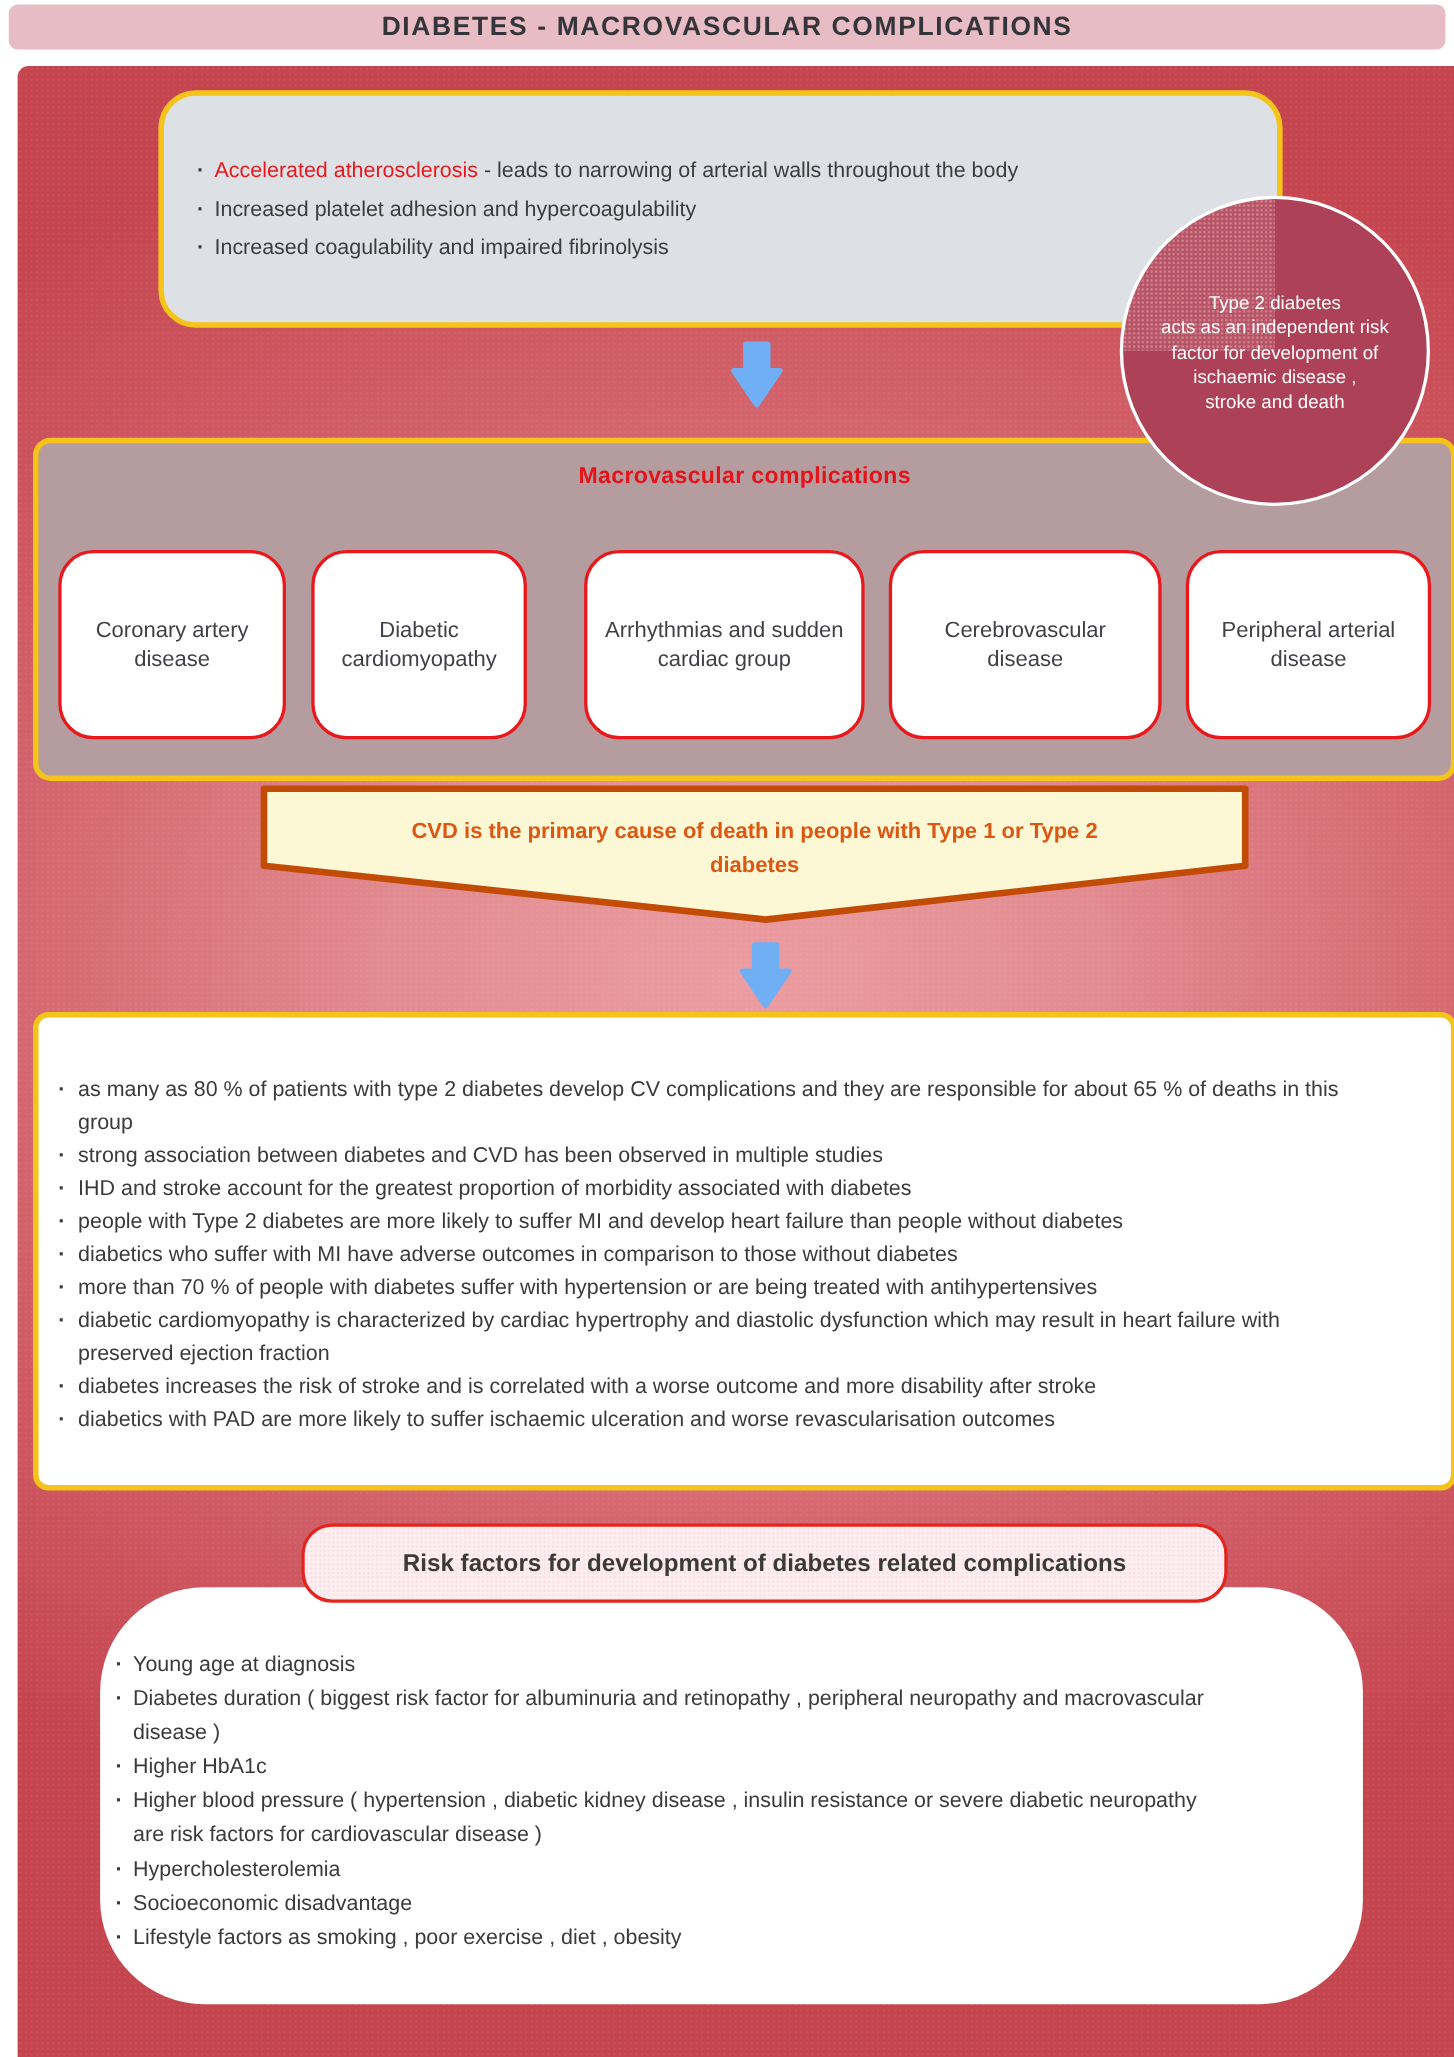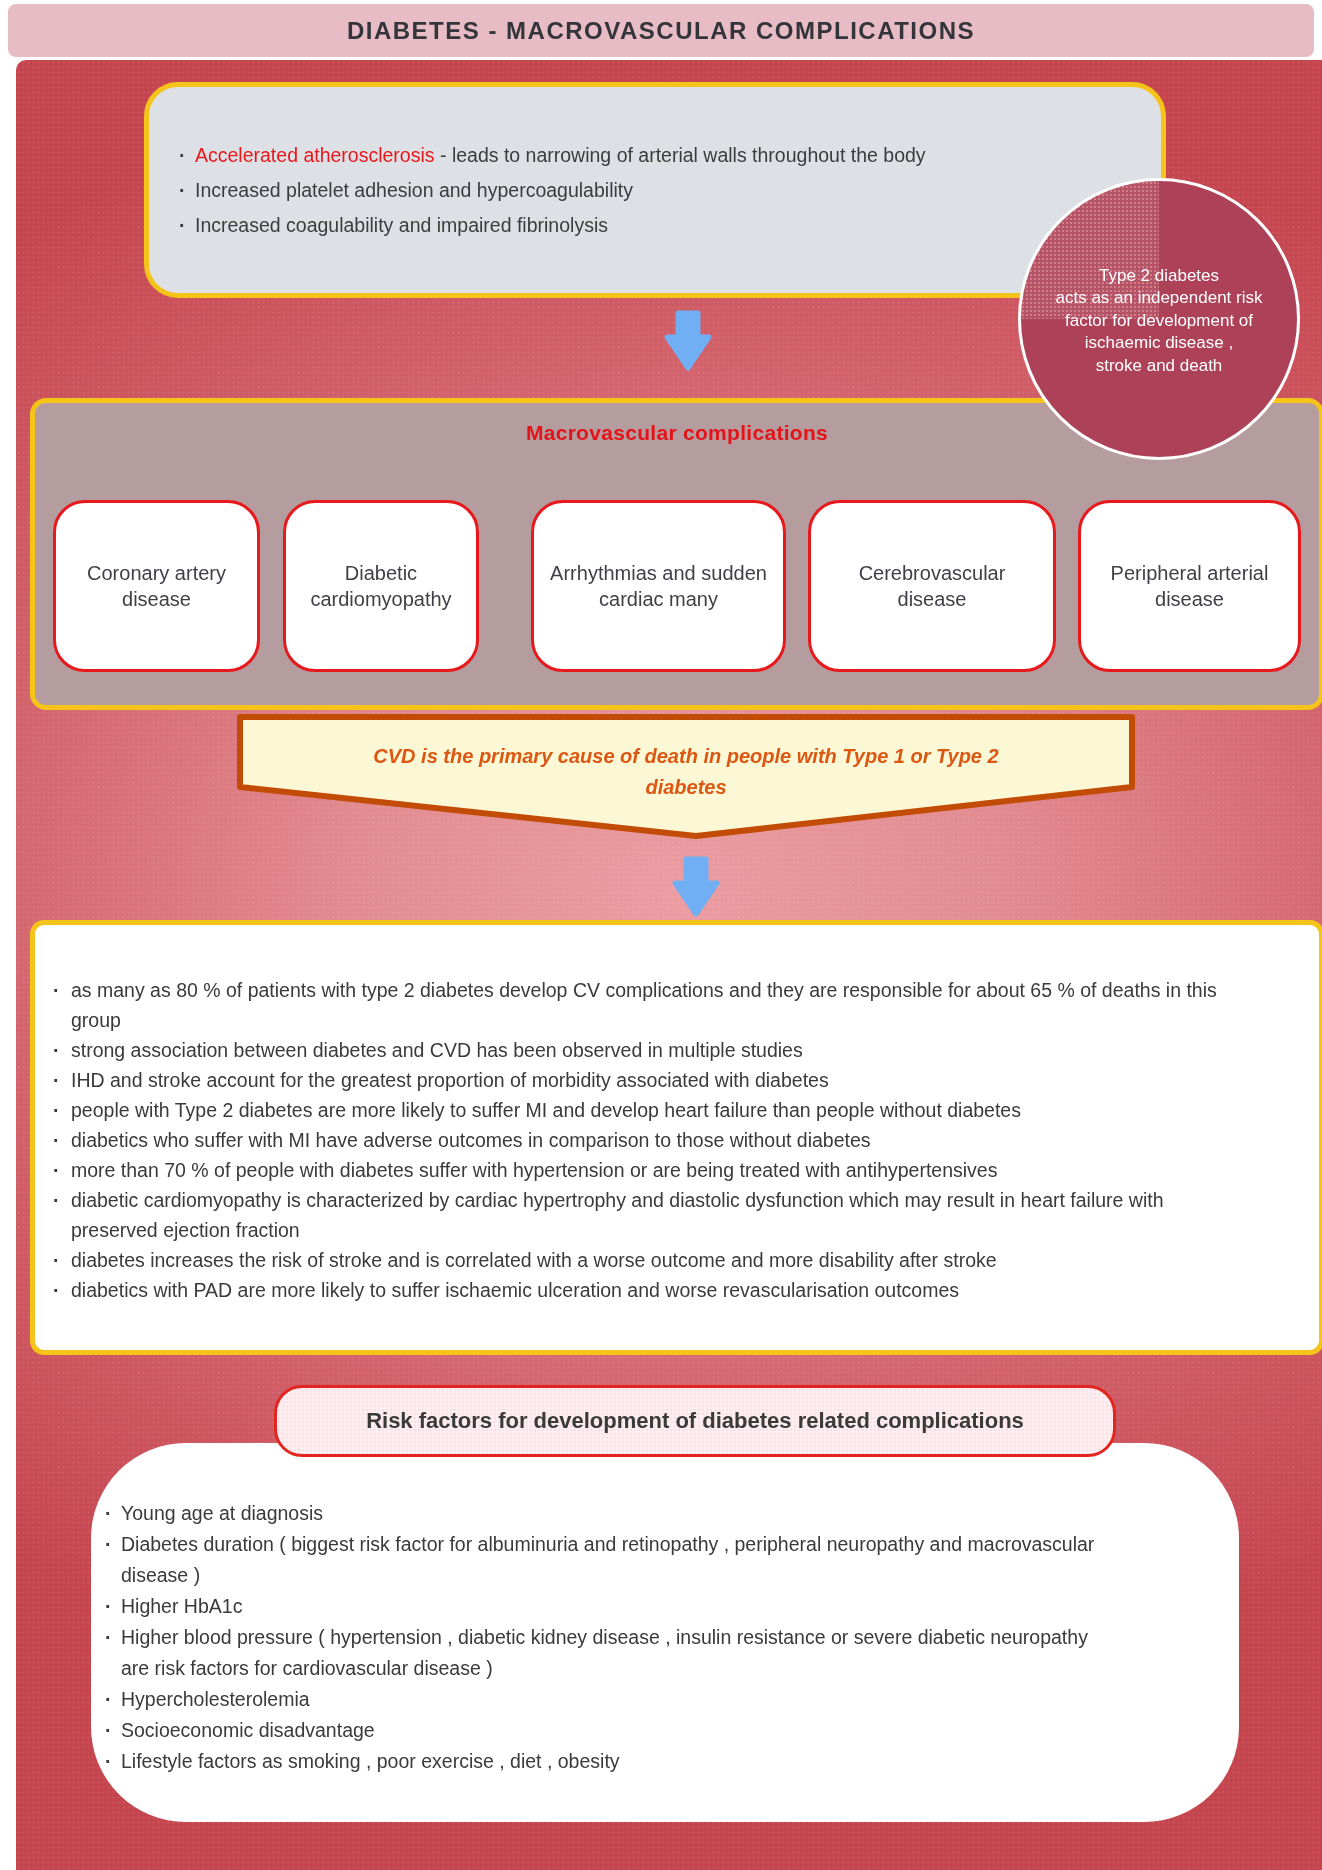--- a/index.html
+++ b/index.html
@@ -4,21 +4,21 @@
 <style>
   html,body { margin:0; padding:0; background:#ffffff; }
   .page {
     position:relative; width:1322px; height:1870px; overflow:hidden;
     background:#ffffff;
     font-family:"Liberation Sans", sans-serif;
   }
 
   
   .titlebar {
-    position:absolute; left:8px; top:4px; width:1306px; height:53px;
+    position:absolute; left:8px; top:4px; width:1306px; height:41px;
     background:#e8bcc4; border-radius:8px;
     display:flex; align-items:center; justify-content:center;
   }
   .titlebar h1 {
     margin:0; font-size:24px; font-weight:600; color:#34343b;
     letter-spacing:1.5px;
   }
 
   
   .canvas {
@@ -99,21 +99,20 @@
   .db4 { left:773px;  width:248px; }
   .db5 { left:1043px; width:223px; }
 
   
   .banner { position:absolute; left:220px; top:653px; width:900px; height:128px; z-index:3; }
   .banner svg { position:absolute; inset:0; width:100%; height:100%; }
   .banner-text {
     position:absolute; top:28px; left:0; right:0; margin:0 auto; width:700px;
     text-align:center; font-weight:bold; font-size:20px; line-height:31px;
     color:#dc5712;
-    font-style:italic;
   }
 
   
   .cv-box {
     position:absolute; left:14px; top:860px; width:1294px; height:435px;
     box-sizing:border-box;
     background:#ffffff; border:5px solid #f4c41a; border-radius:14px;
     z-index:2;
   }
   .cv-box ul { list-style:none; margin:0; padding:50px 86px 0 16px; }
@@ -173,21 +172,21 @@
     </div>
 
     <svg class="arrow arrow1" viewBox="0 0 48 62">
       <path d="M14 3 H34 V27 H45 L24 58 L3 27 H14 Z" fill="#70aff3" stroke="#70aff3" stroke-width="5" stroke-linejoin="round" stroke-linecap="round"></path>
     </svg>
 
     <section class="macro-box">
       <div class="macro-title">Macrovascular complications</div>
       <div class="disease-box db1">Coronary artery disease</div>
       <div class="disease-box db2">Diabetic cardiomyopathy</div>
-      <div class="disease-box db3">Arrhythmias and sudden cardiac many</div>
+      <div class="disease-box db3">Arrhythmias and sudden cardiac group</div>
       <div class="disease-box db4">Cerebrovascular disease</div>
       <div class="disease-box db5">Peripheral arterial disease</div>
     </section>
 
     <div class="banner">
       <svg viewBox="0 0 900 128" preserveAspectRatio="none">
         <polygon points="4,4 896,4 896,74 460,123 4,74" fill="#fcf8d6" stroke="#c24c06" stroke-width="6" stroke-linejoin="round"></polygon>
       </svg>
       <div class="banner-text">CVD is the primary cause of death in people with Type 1 or Type 2 diabetes</div>
     </div>

